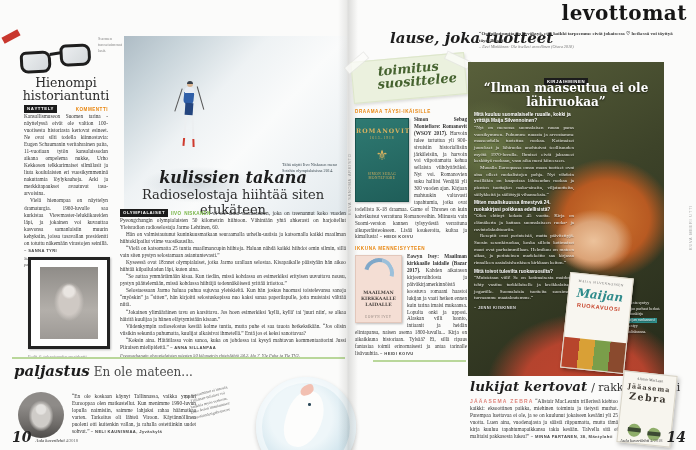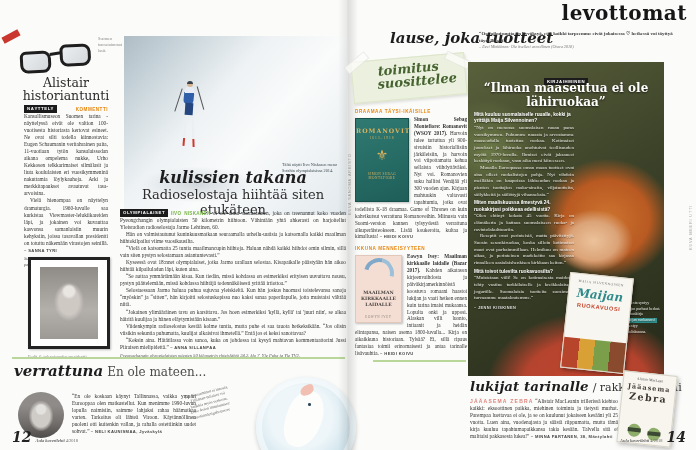--- a/index.html
+++ b/index.html
@@ -162,21 +162,21 @@
 
   <div class="abs corner-red"></div>
 
   <div class="abs glasses">
     <div class="lens l"></div>
     <div class="lens r"></div>
     <div class="bridge"></div>
   </div>
   <div class="abs glasses-cap caption">Suomen tunnetuimmat lasit.</div>
 
-  <div class="abs hist-title">Alistair historiantunti</div>
+  <div class="abs hist-title">Hienompi historiantunti</div>
 
   <div class="abs hist-body bodytext">
     <p><span class="chip-black">NÄYTTELY</span> <span class="kick-orange">KOMMENTTI</span> <span>Kansallismuseon Suomen tarina -näyttelyssä eivät ole valtion 100-vuotisesta historiasta kertovat esineet. Ne ovat silti todella kiinnostavia: Eugen Schaumanin veritahrainen paita, 11-vuotiaan tytön kansalaissodan aikana ompelema nukke, Urho Kekkosen telkkarimaiset silmälasit ja liuta koululaisten eri vuosikymmeninä nakuttamia löylykauhoja. Arki ja merkkitapaukset avautuvat tasa-arvoisina.</span></p>
     <p class="ind"><span>Vielä hienompaa on näyttelyn dramaturgia. 1960-luvulle saa kurkistaa Viewmaster-lelukiikareiden läpi, ja jokainen voi kuvauttaa kasvonsa samanlaisiin muurin kehyksiin, joissa tasavallan presidentti on totuttu näkemään virastojen seinillä.</span> <span class="byline">– SANNA TYRI</span></p>
     <p class="footnote">Suomen tarina on osa Kansallismuseon perusnäyttelyä, kansallismuseo.fi</p>
   </div>
 
   <div class="abs frame-photo">
     <div class="frame-inner"></div>
   </div>
@@ -208,37 +208,37 @@
     <p class="ind">Selostaessaan Jarmo haluaa puhua sujuvaa yleiskieltä. Kun hän joskus huomasi toistelevansa sanoja “myöskin” ja “sitten”, hän kirjoitti selostuskopissa nuo kaksi sanaa paperilapulle, jotta muistaisi välttää niitä.</p>
     <p class="ind">“Jokainen ylimääräinen tavu on karsittava. Jos hoen esimerkiksi 'kyllä, kyllä' tai 'juuri niin', se alkaa häiritä kuulijaa ja hänen eläytymistään kisaan.”</p>
     <p class="ind">Viidenkympin radioselostus kestää kolme tuntia, mutta puhe ei saa tauota hetkeksikään. “Jos olisin viisikin sekuntia puhumatta, kuulijat alkaisivat ihmetellä.” Entä jos ei keksi sanottavaa?</p>
     <p class="ind"><span>“Keksin aina. Hätätilassa voin sanoa, kuka on johdossa tai kysyä mahtavan kommentaattorini Jussi Piiraisen mielipidettä.”</span> <span class="byline">– ANNA SILLANPÄÄ</span></p>
     <p class="footnote">Pyeongchangin olympialaisten miesten 50 kilometrin yhteislähtö 24.2. klo 7, Yle Puhe ja Yle TV2.</p>
   </div>
 
   <div class="abs hairline-green hl-left"></div>
 
   <div class="abs palj-head">
-    <span class="script">verrattuna</span>
+    <span class="script">paljastus</span>
     <span class="t">En ole mateen...</span>
   </div>
   <div class="abs avatar"></div>
   <div class="abs palj-quote bodytext">
     <p><span>“En ole koskaan käynyt Tallinnassa, vaikka ympäri Eurooppaa olen matkustellut. Kun menimme 1990-luvun lopulla naimisiin, saimme lahjaksi rahaa häämatkaa varten. Tarkoitus oli lähteä Viroon. Käytännöllinen puoleni otti kuitenkin vallan, ja rahalla ostettiinkin uudet sohvat.”</span> <span class="byline">– NELI KAUNISMAA, Jyväskylä</span></p>
   </div>
   <div class="abs tallinn-note">Jos reissaaminen ei innosta, Tallinnan-tuliaiset voi hankkia myös verkosta. Liiso Avion lintulautaset: estoniandesignhouse.ee</div>
 
   <div class="abs plate">
     <div class="cockatoo"></div>
     <div class="crest"></div>
     <div class="bird-eye"></div>
   </div>
 
   <div class="abs foot-left">
-    <span class="pagefoot-num">12</span>
+    <span class="pagefoot-num">10</span>
     <span class="pagefoot-mag"><i>Aula kaverilehti</i> <span>4/2018</span></span>
   </div>
 
   <div class="abs gutter"></div>
 
   <div class="abs levottomat">levottomat</div>
 
   <div class="abs lause-kick script">lause, joka tuotteet</div>
   <div class="abs lause-quote">
     <span>“Osa aikuisuutta on hyväksyä, että kaikki tarpeemme eivät jokaisessa ♡ hetkessä voi täyttyä täydellisesti.”</span>
@@ -302,21 +302,21 @@
     <div class="cookbook">
       <span class="a">MAIJA SILVENNOINEN</span>
       <span class="s">Maijan</span>
       <span class="t">RUOKAVUOSI</span>
       <div class="food"></div>
     </div>
   </div>
   <div class="abs vcredit" style="left:688px; top:120px; height:130px;">KUVA MEERI UTTI</div>
 
   <div class="abs lukijat-head">
-    <span class="script">lukijat tarinalle</span>
+    <span class="script">lukijat kertovat</span>
     <span class="t">/ rakkain kirjani</span>
   </div>
   <div class="abs lukijat-body bodytext">
     <p><span class="book-label">JÄÄASEMA ZEBRA</span> <span>“Alistair MacLeanin trillerissä kiehtoo kaikki: eksoottinen paikka, miehinen toiminta ja tietysti murhat. Parempaa luettavaa ei ole, ja se on kuulunut jokaiseen kesääni yli 25 vuotta. Luen aina, vuodenajasta ja säästä riippumatta, mutta tämä kirja kuuluu tapahtumapaikkansa takia kesään. Talvella sitä ei malttaisi pakkasesta lukea!”</span> <span class="byline">– MINNA PARTANEN, 38, Mäntylahti</span></p>
   </div>
   <div class="zebra">
     <span class="a">Alistair MacLean</span>
     <span class="t1">Jääasema</span>
     <span class="t2">Zebra</span>
     <div class="face f1"></div>

